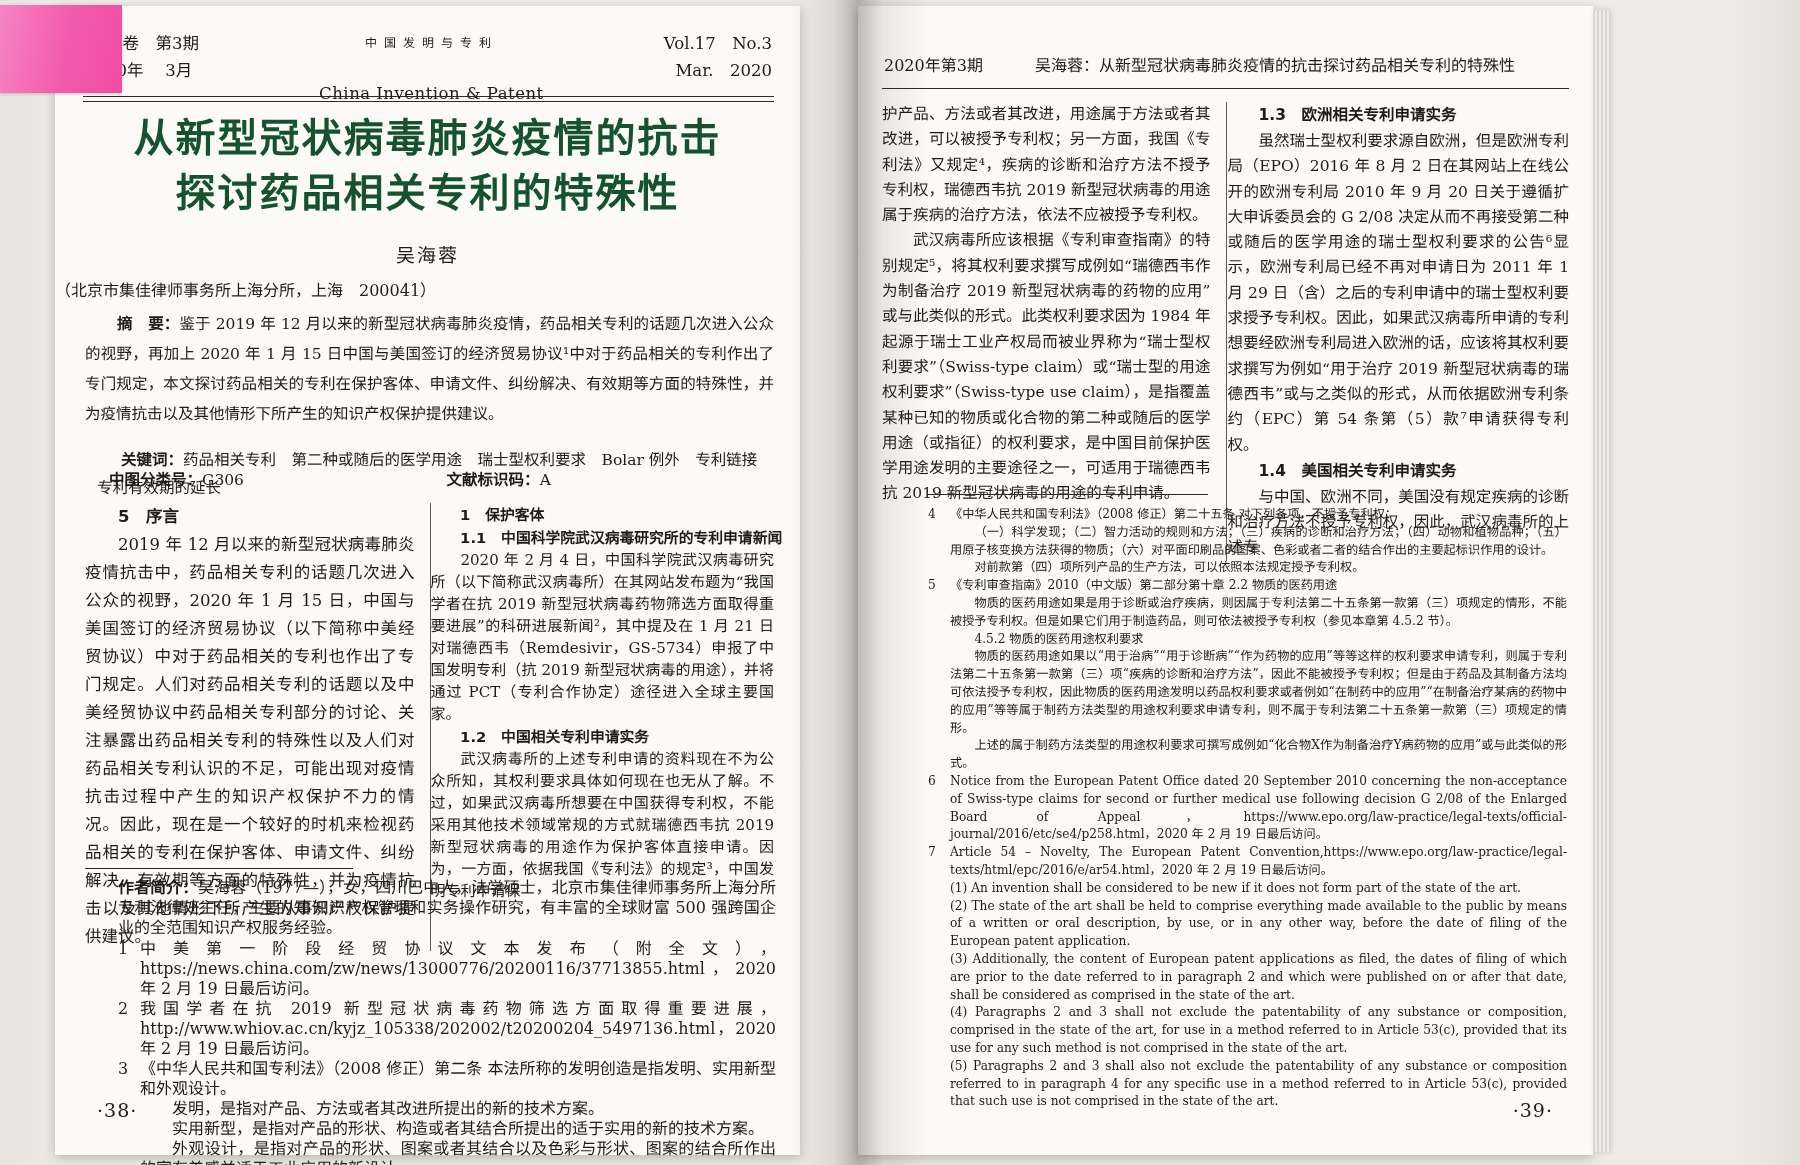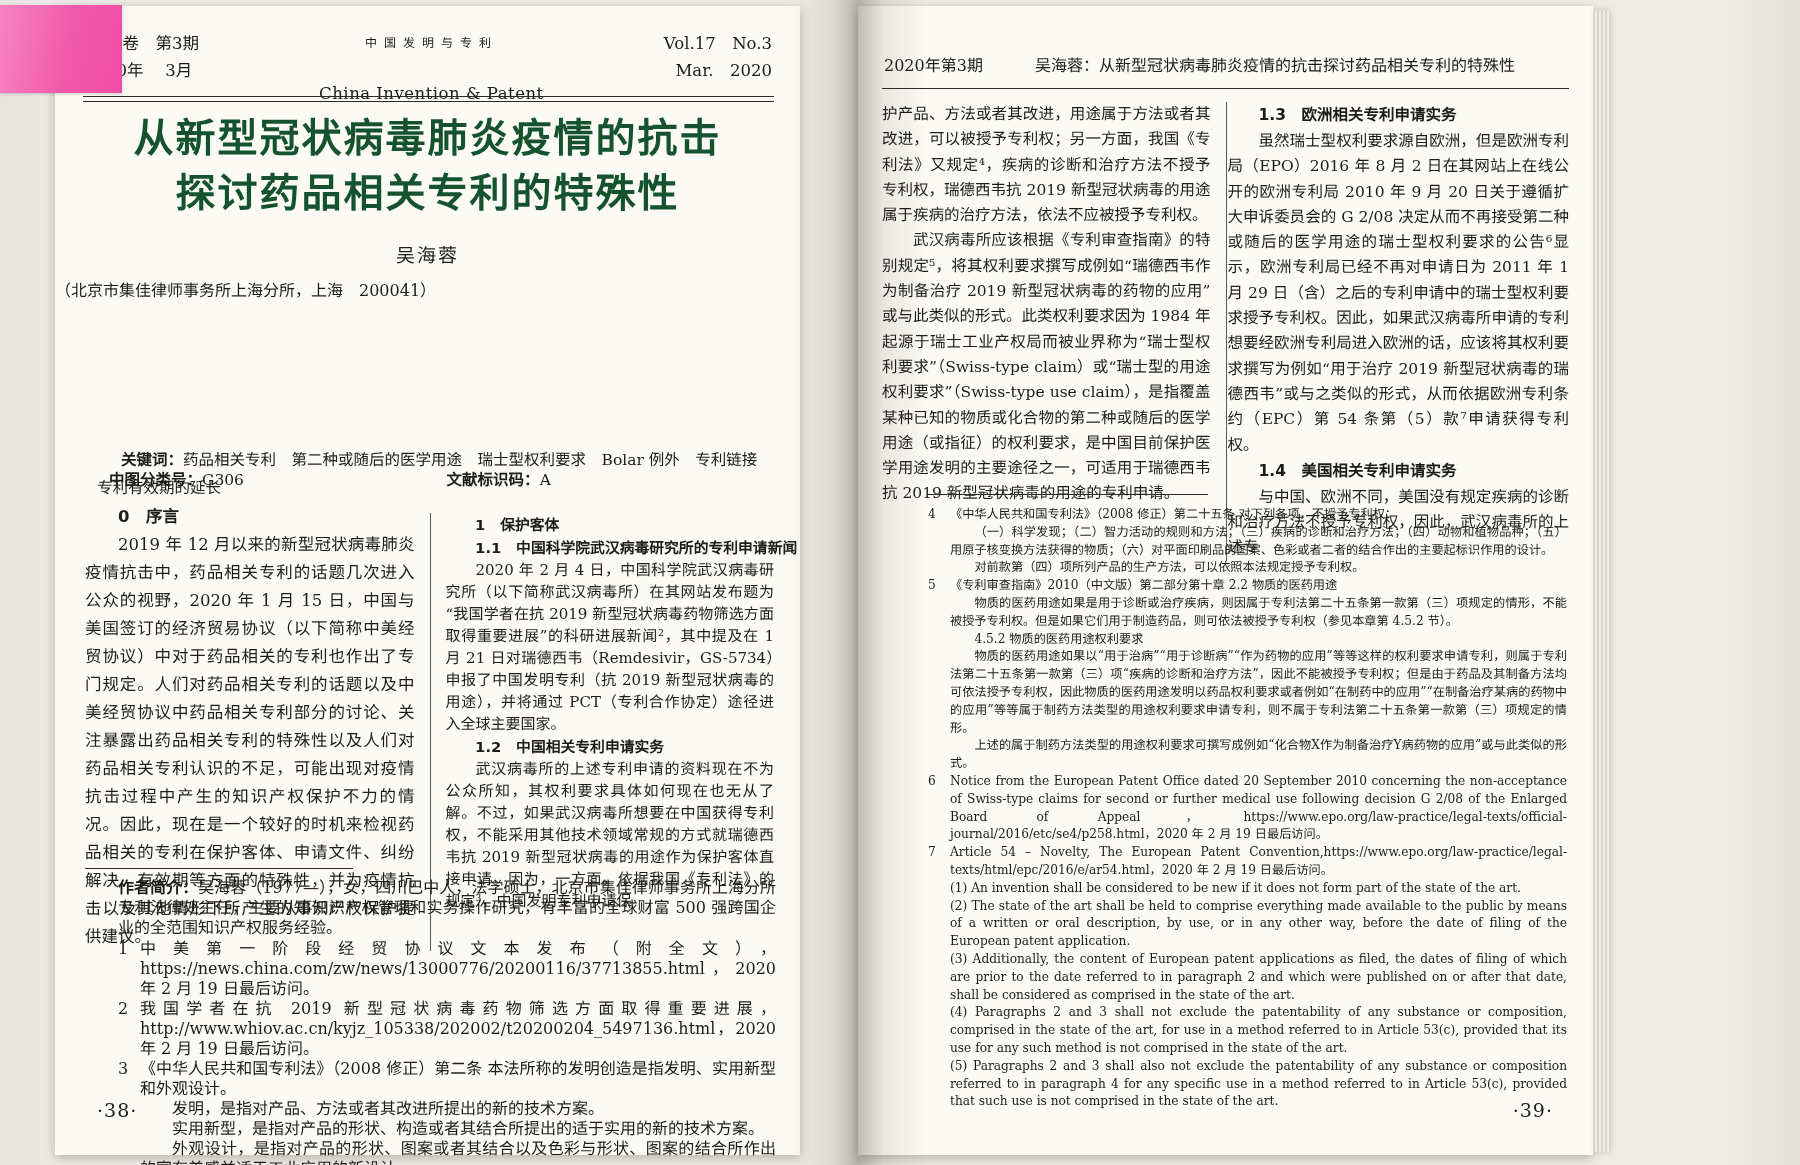--- a/index.html
+++ b/index.html
@@ -27,21 +27,21 @@
   .affil{position:absolute;left:0;right:0;top:271px;text-align:left;font-size:16px;}
   .lab{font-weight:bold;font-family:"DejaVu Sans","Liberation Sans",sans-serif;}
   .abstract{position:absolute;left:30px;right:26px;top:303px;font-size:15.5px;line-height:30px;text-align:justify;text-indent:32px;margin:0;}
   .kwline{position:absolute;left:30px;right:26px;top:428px;font-size:15.5px;line-height:28px;text-indent:24px;margin:12px;}
   .clcline{position:absolute;left:30px;right:26px;top:461px;font-size:15.5px;margin:0;}
   .clcline .half{display:inline-block;width:49%;text-indent:24px;}
   .cols{position:absolute;left:30px;right:26px;top:497px;display:flex;}
   .col{width:50%;box-sizing:border-box;}
   .col + .col{border-left:1px solid #5a5a58;}
   #page-left .col1{padding-right:15px;font-size:16.5px;line-height:28px;}
-  #page-left .col2{padding-left:15px;font-size:15px;line-height:22px;margin-top:10px;}
+  #page-left .col2{font-size:15px;line-height:22px;}
   #page-right .col1{padding-right:15px;font-size:15.5px;line-height:25.3px;}
   #page-right .col2{padding-left:1px;font-size:15.5px;line-height:25.3px;}
   .col p{margin:0;text-indent:2em;text-align:justify;}
   .h-sec{font-weight:bold;font-family:"DejaVu Sans","Liberation Sans",sans-serif;margin:0 0 3px 0;text-align:left;text-indent:0;white-space:nowrap;}
   #page-left .col2 .h-sec{font-size:14.8px;line-height:23px;}
   #page-right .h-sec{font-size:15.5px;line-height:27px;}
   .fn-sep{position:absolute;border-top:1.5px solid #2b2a28;}
   #page-left .fn-sep{left:30px;top:862px;width:268px;}
   #page-right .fn-sep{left:70px;top:488px;width:280px;}
   .fnblock{position:absolute;text-align:justify;}
@@ -86,28 +86,29 @@
   </div>
   <div class="rule-dbl"></div>
 
   <div class="title">
     <div>从新型冠状病毒肺炎疫情的抗击</div>
     <div>探讨药品相关专利的特殊性</div>
   </div>
   <div class="author">吴海蓉</div>
   <div class="affil">（北京市集佳律师事务所上海分所，上海　200041）</div>
 
+  <p class="abstract"><span class="lab">摘　要：</span><span>鉴于 2019 年 12 月以来的新型冠状病毒肺炎疫情，药品相关专利的话题几次进入公众的视野，再加上 2020 年 1 月 15 日中国与美国签订的经济贸易协议¹中对于药品相关的专利作出了专门规定，本文探讨药品相关的专利在保护客体、申请文件、纠纷解决、有效期等方面的特殊性，并为疫情抗击以及其他情形下所产生的知识产权保护提供建议。</span></p>
 
   <p class="kwline"><span class="lab">关键词：</span><span>药品相关专利　第二种或随后的医学用途　瑞士型权利要求　Bolar 例外　专利链接　专利有效期的延长</span></p>
 
   <p class="clcline"><span class="half"><span class="lab">中图分类号：</span><span>G306</span></span><span class="half"><span class="lab">文献标识码：</span><span>A</span></span></p>
 
   <div class="cols">
     <div class="col col1">
-      <p class="h-sec">0　序言</p>
+      <p class="h-sec">5　序言</p>
       <p>2019 年 12 月以来的新型冠状病毒肺炎疫情抗击中，药品相关专利的话题几次进入公众的视野，2020 年 1 月 15 日，中国与美国签订的经济贸易协议（以下简称中美经贸协议）中对于药品相关的专利也作出了专门规定。人们对药品相关专利的话题以及中美经贸协议中药品相关专利部分的讨论、关注暴露出药品相关专利的特殊性以及人们对药品相关专利认识的不足，可能出现对疫情抗击过程中产生的知识产权保护不力的情况。因此，现在是一个较好的时机来检视药品相关的专利在保护客体、申请文件、纠纷解决、有效期等方面的特殊性，并为疫情抗击以及其他情形下所产生的知识产权保护提供建议。</p>
     </div>
     <div class="col col2">
       <p class="h-sec">1　保护客体</p>
       <p class="h-sec">1.1　中国科学院武汉病毒研究所的专利申请新闻</p>
       <p>2020 年 2 月 4 日，中国科学院武汉病毒研究所（以下简称武汉病毒所）在其网站发布题为“我国学者在抗 2019 新型冠状病毒药物筛选方面取得重要进展”的科研进展新闻²，其中提及在 1 月 21 日对瑞德西韦（Remdesivir，GS-5734）申报了中国发明专利（抗 2019 新型冠状病毒的用途），并将通过 PCT（专利合作协定）途径进入全球主要国家。</p>
       <p class="h-sec">1.2　中国相关专利申请实务</p>
       <p>武汉病毒所的上述专利申请的资料现在不为公众所知，其权利要求具体如何现在也无从了解。不过，如果武汉病毒所想要在中国获得专利权，不能采用其他技术领域常规的方式就瑞德西韦抗 2019 新型冠状病毒的用途作为保护客体直接申请。因为，一方面，依据我国《专利法》的规定³，中国发明专利申请保</p>
     </div>
   </div>

